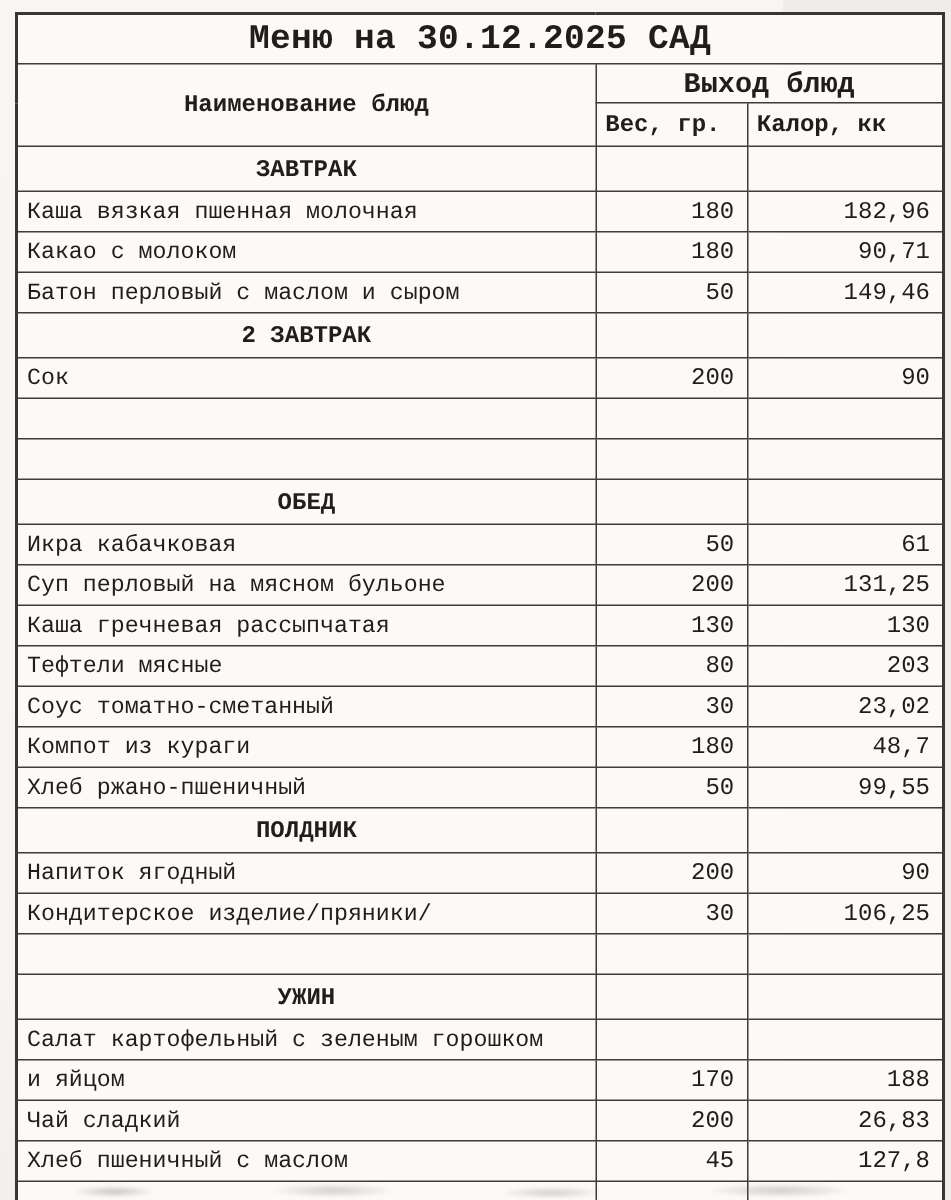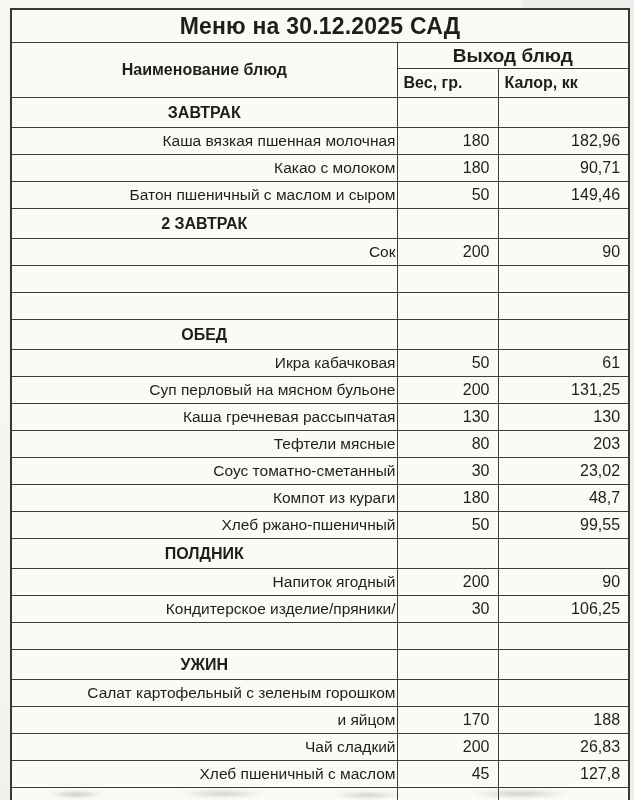--- a/index.html
+++ b/index.html
@@ -7,20 +7,21 @@
     width:634px;height:800px;
     background:#efede9;
     font-family:"Liberation Sans", sans-serif;
     color:#201e1b;
     overflow:hidden;
   }
   .page{
     position:relative;
     width:522px;height:800px;
     background:linear-gradient(180deg,#f7f6f3 0%, #f6f5f1 80%, #f2f0ec 100%);
+    font-family:Liberation Mono, monospace;
   }
   table.menu{
     position:absolute;
     left:10px;top:8px;
     width:618px;
     border-collapse:collapse;
     table-layout:fixed;
     border:2.5px solid #3a3733;
   }
   td{
@@ -53,21 +54,21 @@
     height:26px;
     font-weight:bold;
     text-align:left;
     padding-left:6px;
     font-size:16px;
     margin-left:12px;
   }
   .row-item td,.row-empty td{height:24px;}
   .row-section td{height:27px;text-align:center;}
   .name{
-    text-align:right;
+    text-align:left;
     padding-left:6px;
     font-size:15.5px;
   }
   .num{
     text-align:right;
     padding-right:8px;
     font-size:16px;
     margin-left:16px;
   }
   .section{
@@ -120,21 +121,21 @@
           <td class="name">Каша вязкая пшенная молочная</td>
           <td class="num">180</td>
           <td class="num">182,96</td>
         </tr>
         <tr class="row-item">
           <td class="name">Какао с молоком</td>
           <td class="num">180</td>
           <td class="num">90,71</td>
         </tr>
         <tr class="row-item">
-          <td class="name">Батон пшеничный с маслом и сыром</td>
+          <td class="name">Батон перловый с маслом и сыром</td>
           <td class="num">50</td>
           <td class="num">149,46</td>
         </tr>
         <tr class="row-section">
           <td class="section">2 ЗАВТРАК</td>
           <td class="num"></td>
           <td class="num"></td>
         </tr>
         <tr class="row-item">
           <td class="name">Сок</td>

